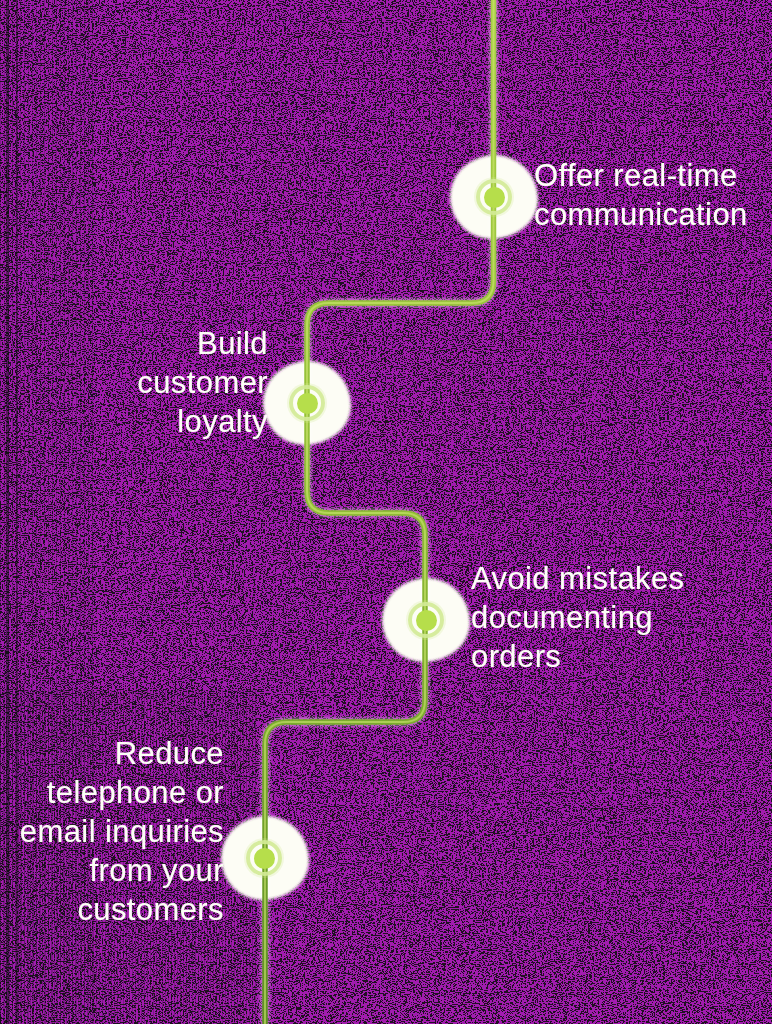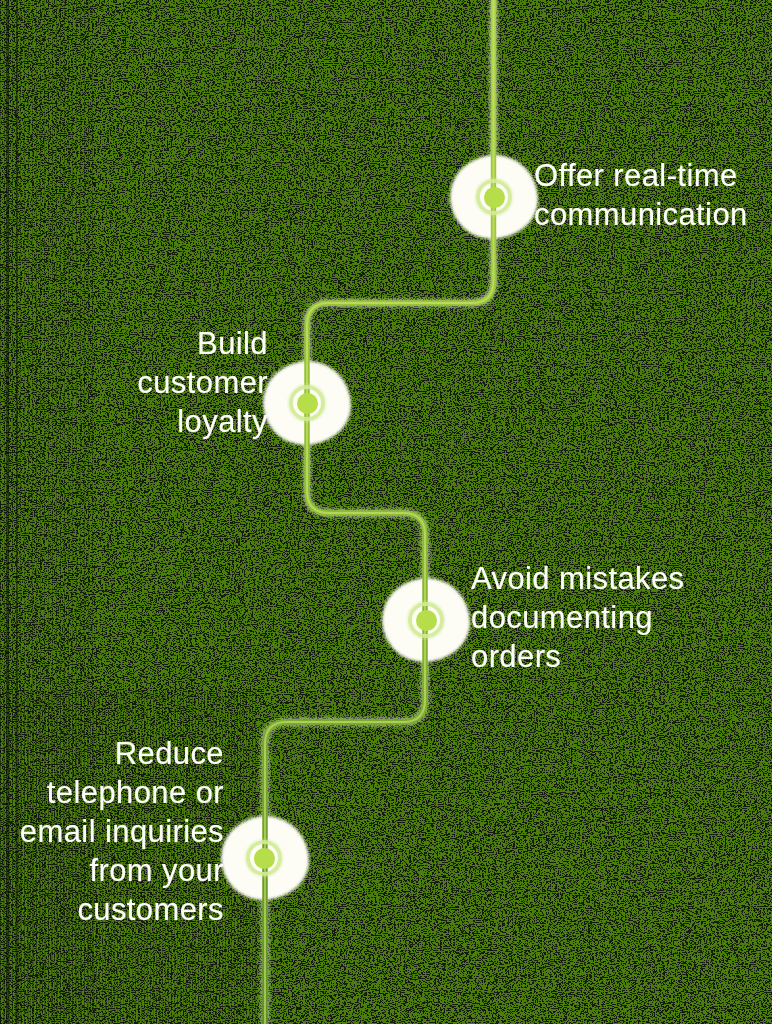--- a/index.html
+++ b/index.html
@@ -1,20 +1,20 @@
 <!DOCTYPE html>
 <html><head>
 <meta charset="utf-8">
 <style>
   html,body{margin:0;padding:0;background:#3c4a39;}
   .stage{
     position:relative;
     width:772px;height:1024px;
     overflow:hidden;
-    background:#4d7c0f;
+    background:#a21caf;
     font-family:"Liberation Sans",sans-serif;
   }
   .noise,.pathsvg{position:absolute;left:0;top:0;}
   .pathsvg{pointer-events:none;}
 
   
   .streak{position:absolute;top:0;height:100%;pointer-events:none;}
   .streak-a{left:6px;width:3px;background:rgba(7,13,8,0.45);}
   .streak-b{left:16px;width:2px;background:rgba(7,13,8,0.38);}
   .streak-zone{

